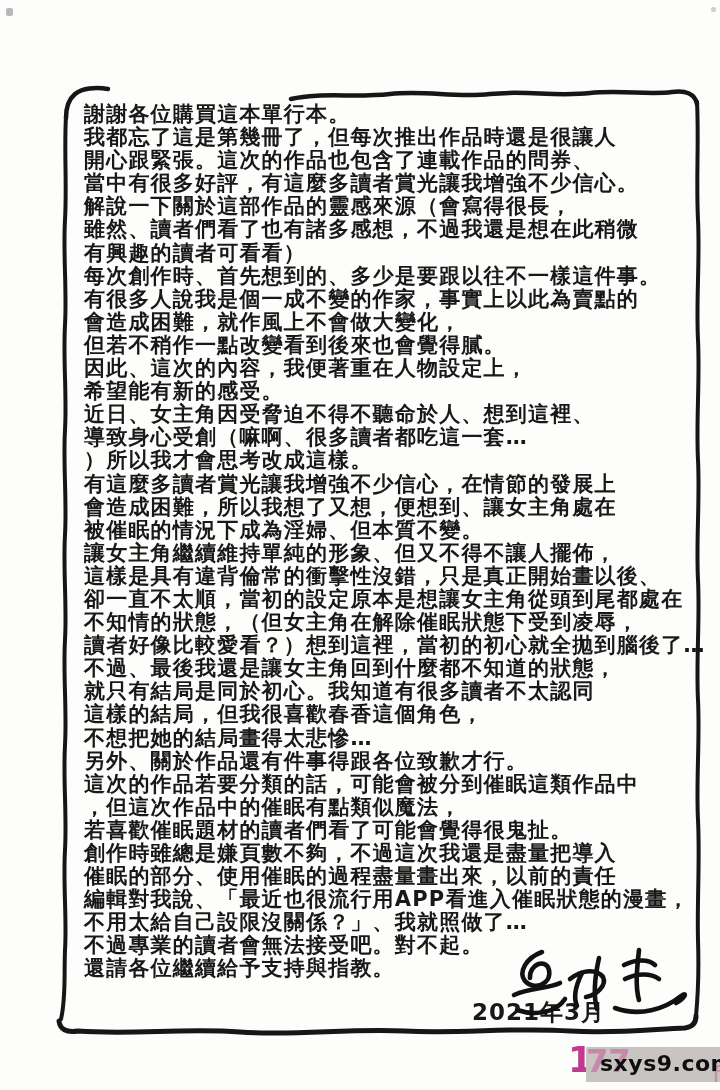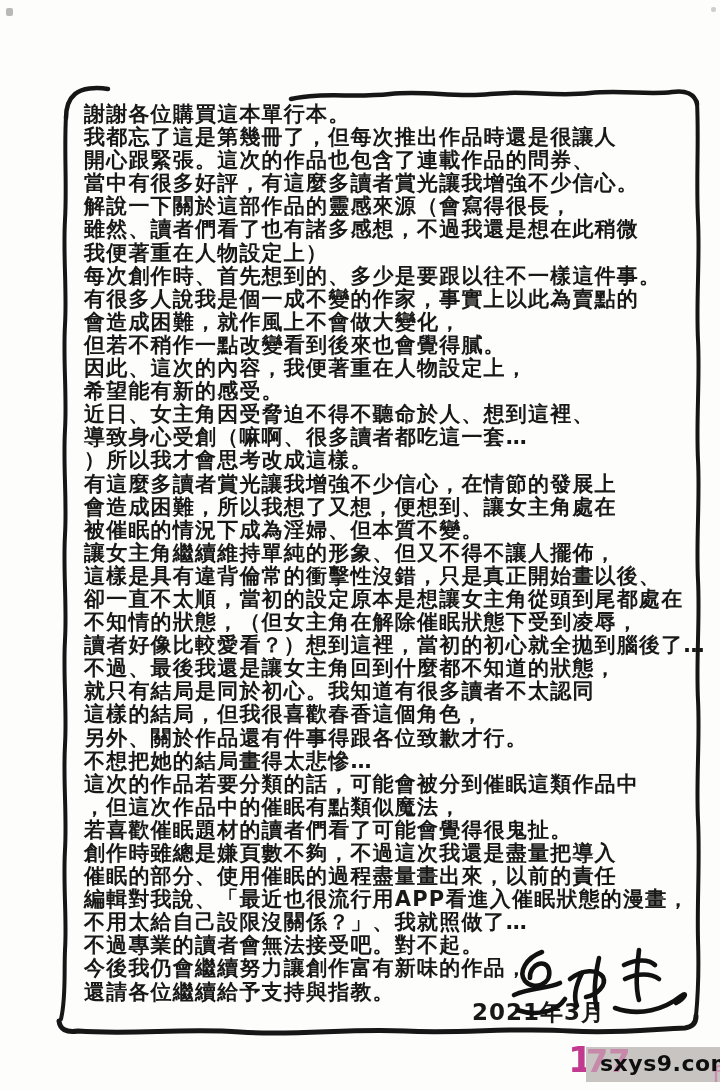--- a/index.html
+++ b/index.html
@@ -89,52 +89,51 @@
   <div class="speck tr"></div>
 
 
   <div class="text-block">
       <div class="tline">謝謝各位購買這本單行本。</div>
       <div class="tline">我都忘了這是第幾冊了，但每次推出作品時還是很讓人</div>
       <div class="tline">開心跟緊張。這次的作品也包含了連載作品的問券、</div>
       <div class="tline">當中有很多好評，有這麼多讀者賞光讓我增強不少信心。</div>
       <div class="tline">解說一下關於這部作品的靈感來源（會寫得很長，</div>
       <div class="tline">雖然、讀者們看了也有諸多感想，不過我還是想在此稍微</div>
-      <div class="tline">我便著重在人物設定上）</div>
+      <div class="tline">有興趣的讀者可看看）</div>
       <div class="tline">每次創作時、首先想到的、多少是要跟以往不一樣這件事。</div>
       <div class="tline">有很多人說我是個一成不變的作家，事實上以此為賣點的</div>
       <div class="tline">會造成困難，就作風上不會做大變化，</div>
       <div class="tline">但若不稍作一點改變看到後來也會覺得膩。</div>
       <div class="tline">因此、這次的內容，我便著重在人物設定上，</div>
       <div class="tline">希望能有新的感受。</div>
       <div class="tline">近日、女主角因受脅迫不得不聽命於人、想到這裡、</div>
       <div class="tline">導致身心受創（嘛啊、很多讀者都吃這一套…</div>
       <div class="tline">）所以我才會思考改成這樣。</div>
       <div class="tline">有這麼多讀者賞光讓我增強不少信心，在情節的發展上</div>
       <div class="tline">會造成困難，所以我想了又想，便想到、讓女主角處在</div>
       <div class="tline">被催眠的情況下成為淫婦、但本質不變。</div>
       <div class="tline">讓女主角繼續維持單純的形象、但又不得不讓人擺佈，</div>
       <div class="tline">這樣是具有違背倫常的衝擊性沒錯，只是真正開始畫以後、</div>
       <div class="tline">卻一直不太順，當初的設定原本是想讓女主角從頭到尾都處在</div>
       <div class="tline">不知情的狀態，（但女主角在解除催眠狀態下受到凌辱，</div>
       <div class="tline">讀者好像比較愛看？）想到這裡，當初的初心就全拋到腦後了…</div>
       <div class="tline">不過、最後我還是讓女主角回到什麼都不知道的狀態，</div>
       <div class="tline">就只有結局是同於初心。我知道有很多讀者不太認同</div>
       <div class="tline">這樣的結局，但我很喜歡春香這個角色，</div>
+      <div class="tline">不想把她的結局畫得太悲慘…</div>
       <div class="tline">另外、關於作品還有件事得跟各位致歉才行。</div>
-      <div class="tline">不想把她的結局畫得太悲慘…</div>
       <div class="tline">這次的作品若要分類的話，可能會被分到催眠這類作品中</div>
       <div class="tline">，但這次作品中的催眠有點類似魔法，</div>
       <div class="tline">若喜歡催眠題材的讀者們看了可能會覺得很鬼扯。</div>
       <div class="tline">創作時雖總是嫌頁數不夠，不過這次我還是盡量把導入</div>
       <div class="tline">催眠的部分、使用催眠的過程盡量畫出來，以前的責任</div>
       <div class="tline">編輯對我說、「最近也很流行用APP看進入催眠狀態的漫畫，</div>
       <div class="tline">不用太給自己設限沒關係？」、我就照做了…</div>
       <div class="tline">不過專業的讀者會無法接受吧。對不起。</div>
-      <div class="tline">今後我仍會繼續努力讓創作富有新味的作品，</div>
       <div class="tline">還請各位繼續給予支持與指教。</div>
     </div>
 
   <span class="pub-date">2021年3月</span>
 
   <svg class="signature" viewBox="0 0 196 92" xmlns="http://www.w3.org/2000/svg">
     <g fill="none" stroke="#111" stroke-width="4.6" stroke-linecap="round" stroke-linejoin="round">
       <path d="M40,14 C24,20 16,34 23,43 C32,53 50,46 47,32 C44,20 27,26 28,40"></path>
       <path d="M12,57 C30,49 46,51 58,45"></path>
       <path d="M15,72 C36,79 55,73 63,61"></path>

